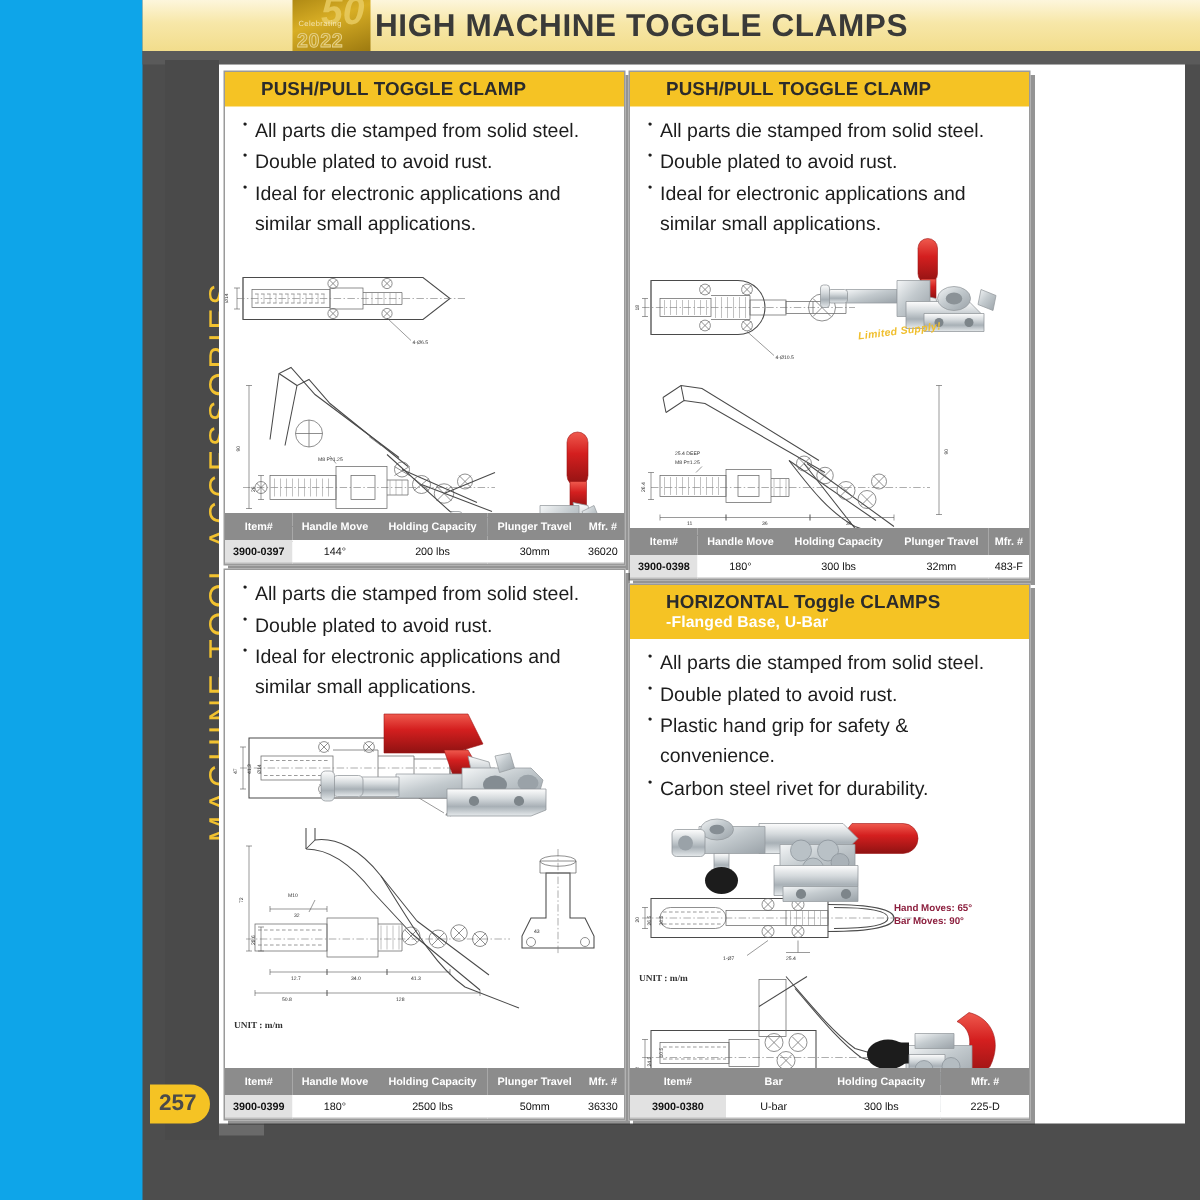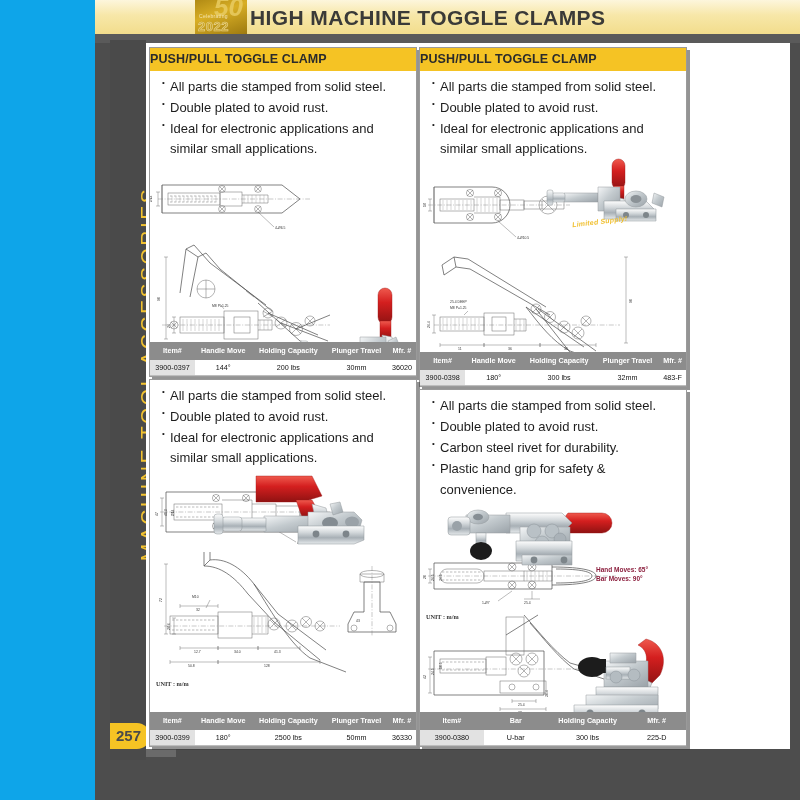--- a/index.html
+++ b/index.html
@@ -25,38 +25,38 @@
   .logo .celebrating{position:absolute;left:4px;top:13px;font-size:5px;color:#f3e3ae;letter-spacing:.3px;}
   .logo .year{position:absolute;left:3px;top:19px;font-size:13px;font-weight:bold;
         color:#caa52e;letter-spacing:.5px;
         -webkit-text-stroke:.6px #e8d48e;}
 
   
   .sidebar{position:absolute;left:110px;top:40px;width:36px;height:720px;background:#4a4a4a;}
   .sidebar-label{position:absolute;left:-282px;top:322px;width:640px;
       transform:rotate(-90deg);text-align:center;
       font-size:21px;letter-spacing:2.5px;color:#f2c230;font-weight:500;white-space:nowrap;}
-  .page-tab{position:absolute;left:110px;top:723px;width:40px;height:26px;
+  .page-tab{position:absolute;left:100px;top:723px;width:40px;height:26px;
       background:#f5c324;border-radius:0 13px 13px 0;}
   .page-num{position:absolute;left:6px;top:4px;font-size:15px;font-weight:bold;color:#4a4a4a;}
   .notch{position:absolute;left:146px;top:741px;width:30px;height:16px;background:#6a6a6a;}
   .notch2{position:absolute;left:146px;top:688px;width:22px;height:14px;background:#6a6a6a;}
 
   
   .canvas{position:absolute;left:146px;top:43px;width:644px;height:706px;background:#fff;}
 
   
   .panel{position:absolute;background:#fff;border:1px solid #9a9a9a;overflow:hidden;}
   .panel-shadow{box-shadow:3px 3px 0 rgba(60,60,60,.55);}
   .p1{left:149px;top:47px;width:266px;height:328px;}
   .p2{left:419px;top:47px;width:266px;height:338px;}
   .p3{left:149px;top:379px;width:266px;height:366px;}
   .p4{left:419px;top:389px;width:266px;height:356px;}
 
-  .ptitle{background:#f5c324;padding:4px 8px 5px 0;}
+  .ptitle{background:#f5c324;padding:4px 8px 5px 24px;}
   .ptitle h2{margin:0;font-size:12.5px;font-weight:bold;color:#2b2b2b;letter-spacing:.1px;
              font-family:"Liberation Sans",sans-serif;}
   .ptitle h3{margin:1px 0 0 0;font-size:10.5px;font-weight:bold;color:#ffffff;letter-spacing:.1px;}
 
   .bullets{margin:0;padding:6px 6px 4px 20px;list-style:none;}
   .bullets li{position:relative;font-size:13px;color:#1d1d1d;line-height:1.55;margin-bottom:1px;}
   .bullets li:before{content:"\2022";position:absolute;left:-8px;top:0;font-size:8px;color:#1d1d1d;}
 
   
   .draw{position:relative;width:100%;}
@@ -64,21 +64,21 @@
   .note-ltd{position:absolute;font-size:7px;font-weight:bold;font-style:italic;
             color:#f0bf2e;transform:rotate(-7deg);letter-spacing:.2px;}
   .note-moves{position:absolute;font-size:6.5px;font-weight:bold;color:#8c1f3e;line-height:1.45;}
 
   
   .spec{position:absolute;left:0;width:100%;border-collapse:collapse;font-size:7px;}
   .spec th{background:#8c8c8c;color:#ffffff;font-weight:bold;padding:5px 2px;text-align:center;
            font-size:7.2px;line-height:1.15;vertical-align:middle;border:0;}
   .spec td{background:#ffffff;color:#111;padding:3px 2px;text-align:center;font-size:7.2px;
            border:0;border-bottom:1px solid #bdbdbd;}
-  .spec td.item{background:#e2e2e2;font-weight:normal;}
+  .spec td.item{background:#e2e2e2;font-weight:bold;}
 
   
   svg{display:block;}
   .ln{stroke:#4a4a4a;stroke-width:.7;fill:none;}
   .ln2{stroke:#6a6a6a;stroke-width:.5;fill:none;}
   .dsh{stroke:#6a6a6a;stroke-width:.45;fill:none;stroke-dasharray:2.4 1.6;}
   .ctr{stroke:#777;stroke-width:.4;fill:none;stroke-dasharray:5 1.6 1 1.6;}
   .dim{stroke:#555;stroke-width:.4;fill:none;}
   .dimtx{font-size:3.4px;fill:#333;font-family:"Liberation Sans",sans-serif;}
   .hatch{stroke:#8a8a8a;stroke-width:.35;}
@@ -523,25 +523,29 @@
           <td>180°</td>
           <td>2500 lbs</td>
           <td>50mm</td>
           <td>36330</td>
         </tr>
       </tbody>
     </table>
   </div>
 
   <div class="panel panel-shadow p4">
+    <div class="ptitle">
+      <h2>HORIZONTAL Toggle CLAMPS</h2>
+      <h3>-Flanged Base, U-Bar</h3>
+    </div>
     <ul class="bullets">
       <li>All parts die stamped from solid steel.</li>
       <li>Double plated to avoid rust.</li>
+      <li>Plastic hand grip for safety &amp; convenience.</li>
       <li>Carbon steel rivet for durability.</li>
-      <li>Plastic hand grip for safety &amp; convenience.</li>
     </ul>
 
     <div class="draw">
 
       <svg class="photo" style="left:22px;top:-2px;" width="190" height="76" viewBox="0 0 190 76">
         <path class="redh" d="M126 10 h34 a10 10 0 0 1 0 20 h-34 l-8 -10 z"></path>
         <path class="metal" d="M64 10 h56 l10 10 -10 10 H64 z"></path>
         <path class="metal2" d="M24 12 h44 v18 H24 z"></path>
         <ellipse cx="36" cy="14" rx="11" ry="7" class="metal2"></ellipse>
         <ellipse cx="36" cy="14" rx="5" ry="3.2" fill="#868e94"></ellipse>

